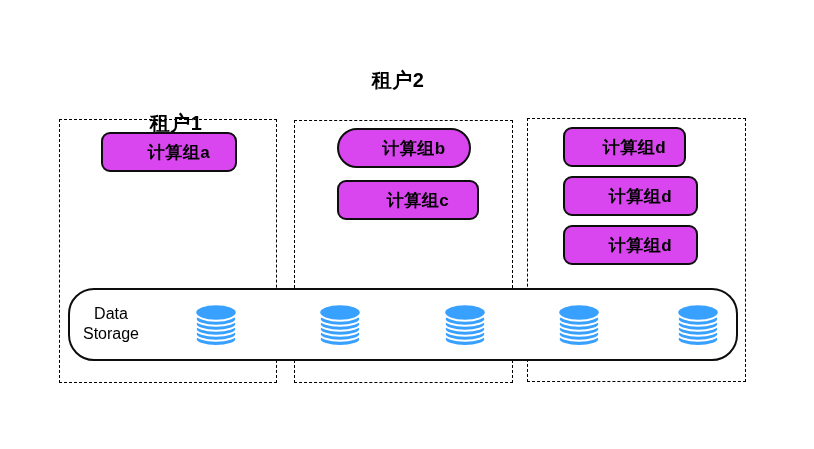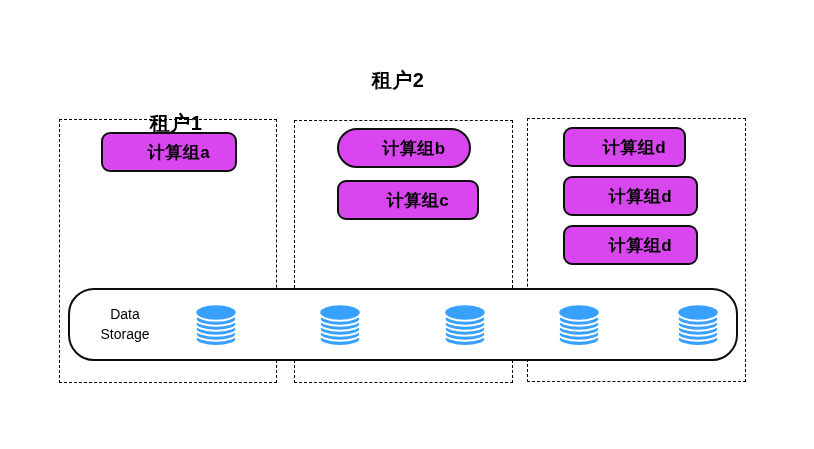--- a/index.html
+++ b/index.html
@@ -59,23 +59,23 @@
     position:absolute;
     left:68px;top:288px;width:670px;height:73px;
     box-sizing:border-box;
     border:2px solid #0d0d0d;
     border-radius:26px;
     background:#fff;
     z-index:3;
   }
   .storage-label{
     position:absolute;
-    left:21px;top:14px;width:68px;
+    left:7px;top:14px;width:68px;
     text-align:center;
-    font-size:14px;line-height:20px;
+    font-size:16px;line-height:20px;
     font-weight:400;
     color:#000;
   }
   
   .db-icon{
     position:absolute;
     top:12px;
     width:44px;height:46px;
   }
   .db-icon ellipse{

